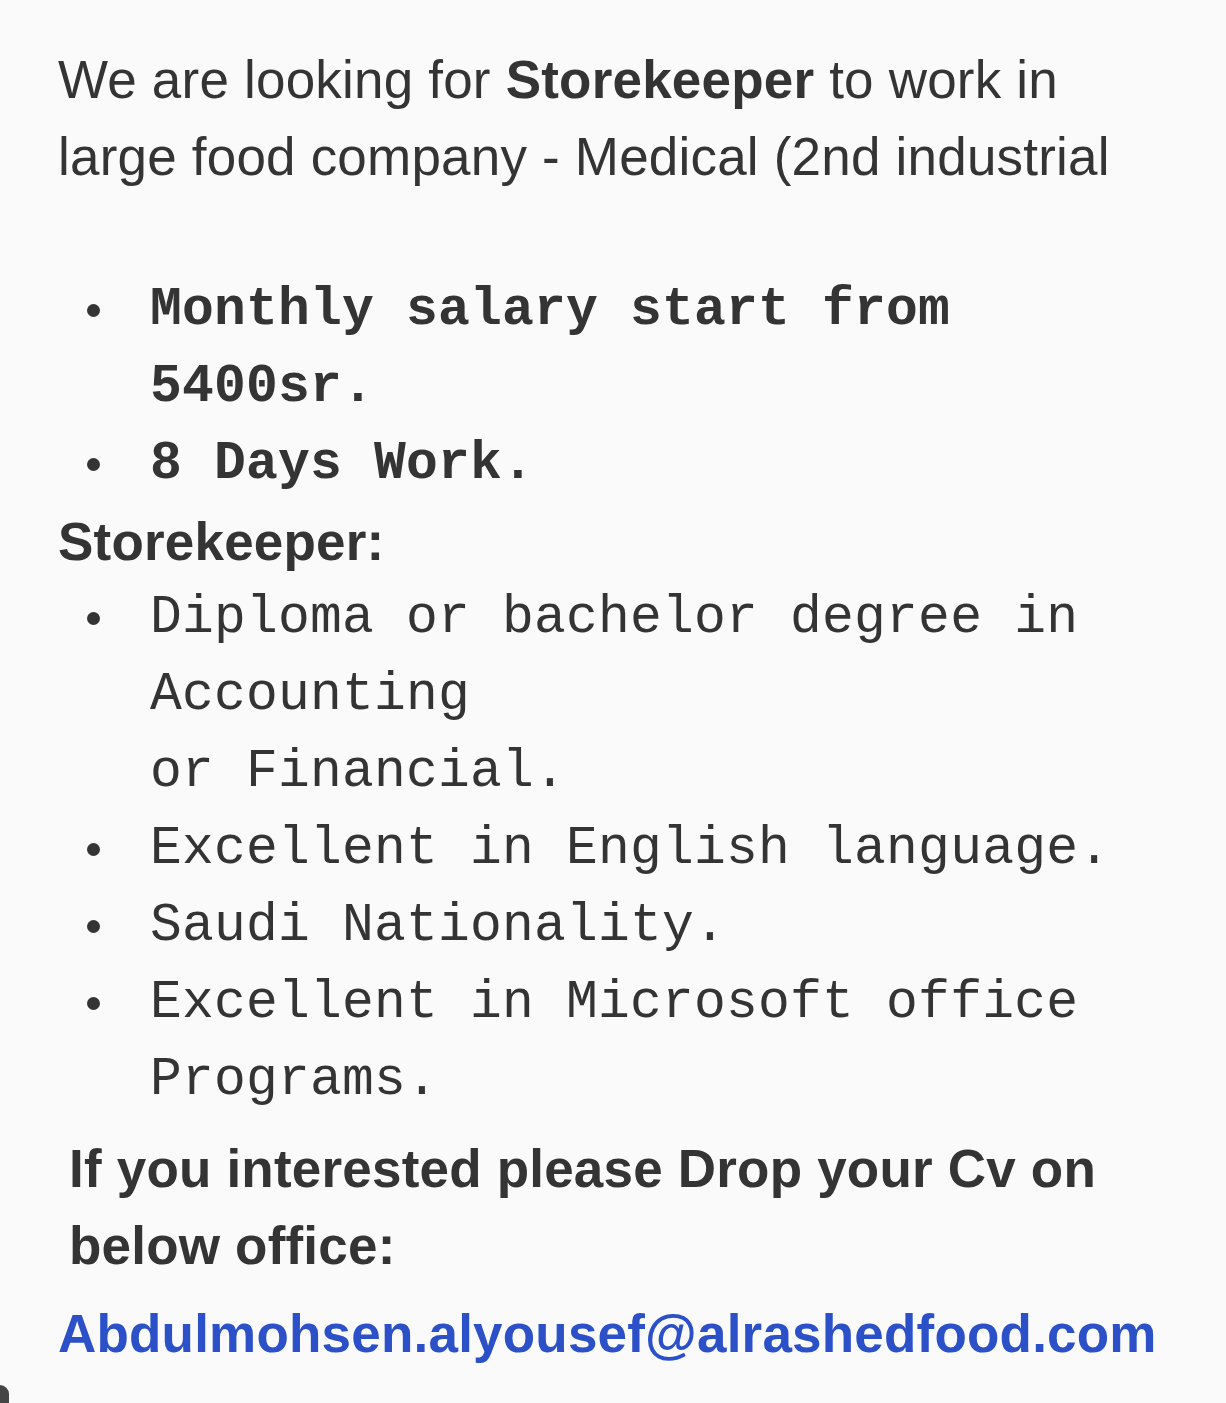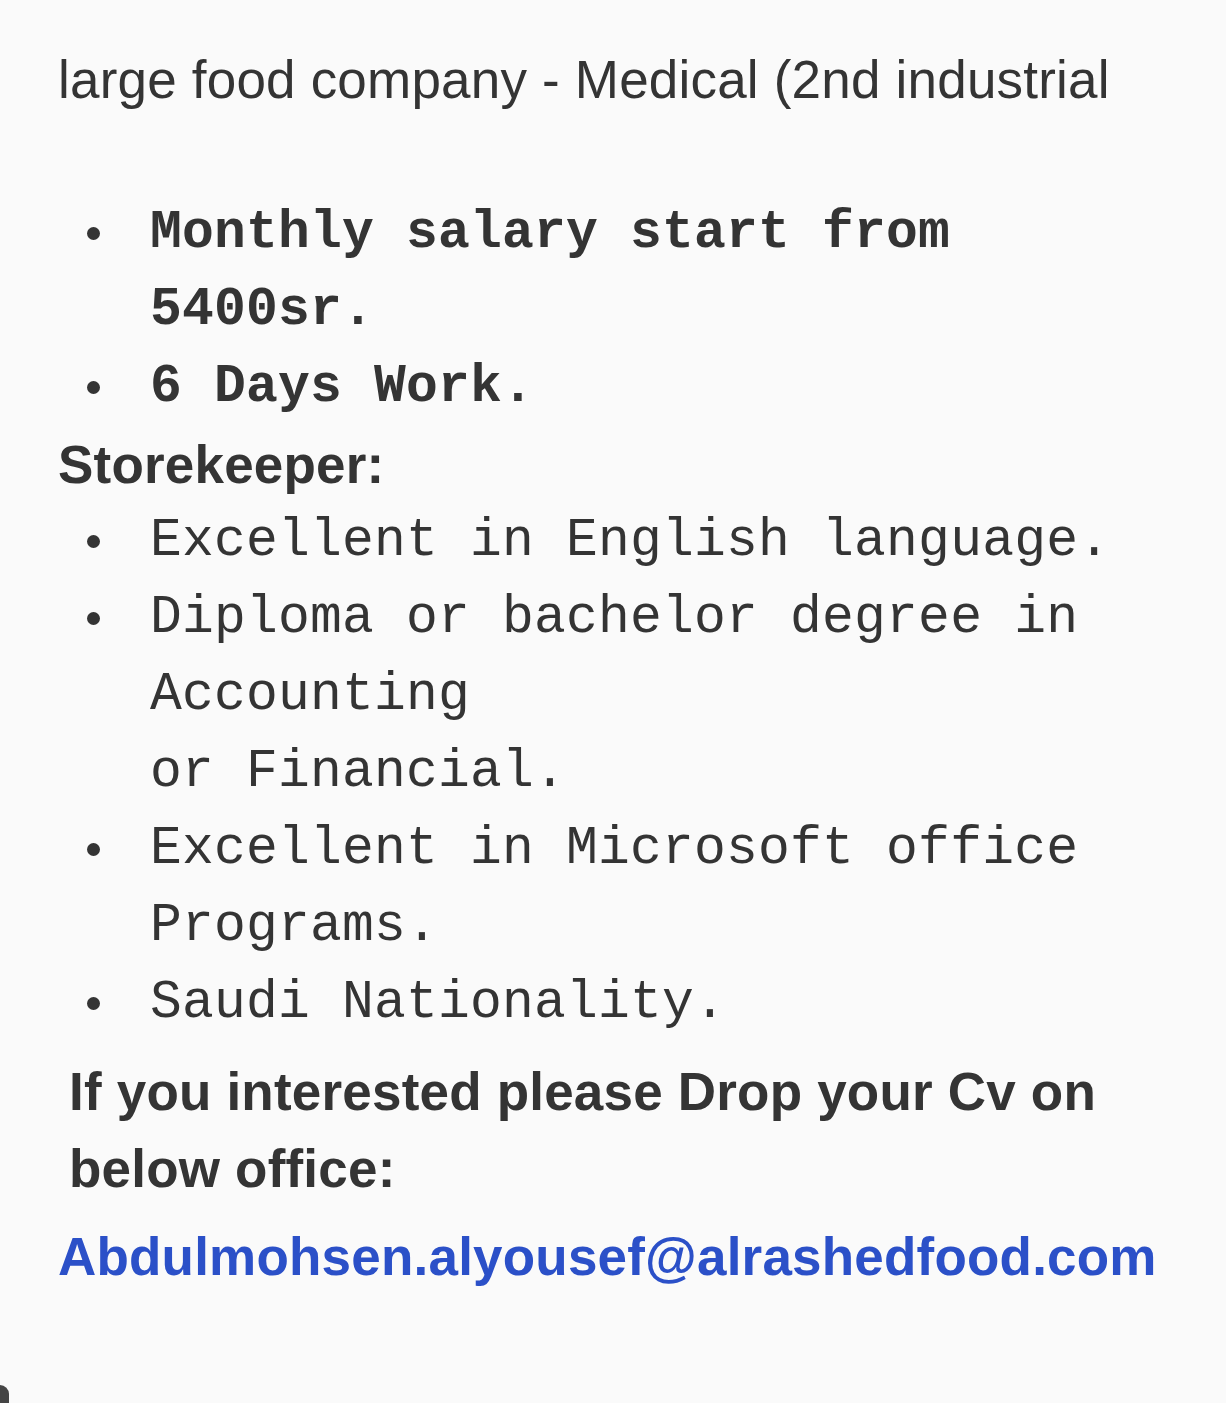--- a/index.html
+++ b/index.html
@@ -68,38 +68,39 @@
     background: #454545;
     border-top-right-radius: 9px;
   }
 </style>
 </head>
 <body>
 
 <div class="content">
 
   <p class="intro" style="margin-top:0;">
+    <span class="line"><span>We are looking for </span><span class="bold">Storekeeper</span><span> to work in</span></span>
     <span class="line">large food company - Medical (2nd industrial</span>
   </p>
 
   <ul class="bullet-list benefits">
     <li><span>Monthly salary start from 5400sr.</span></li>
-    <li><span>6 Days Work.</span></li>
+    <li><span>8 Days Work.</span></li>
   </ul>
 
   <div class="req-heading">Storekeeper:</div>
 
   <ul class="bullet-list requirements">
-    <li><span>Excellent in English language.</span></li>
     <li>
       <span class="line">Diploma or bachelor degree in Accounting</span>
       <span class="line">or Financial.</span>
     </li>
+    <li><span>Excellent in English language.</span></li>
+    <li><span>Saudi Nationality.</span></li>
     <li><span>Excellent in Microsoft office Programs.</span></li>
-    <li><span>Saudi Nationality.</span></li>
   </ul>
 
   <p class="closing" style="margin:11px;">
     <span class="line">If you interested please Drop your Cv on</span>
     <span class="line">below office:</span>
   </p>
 
   <div class="email-line">
     <a>Abdulmohsen.alyousef@alrashedfood.com</a>
   </div>

